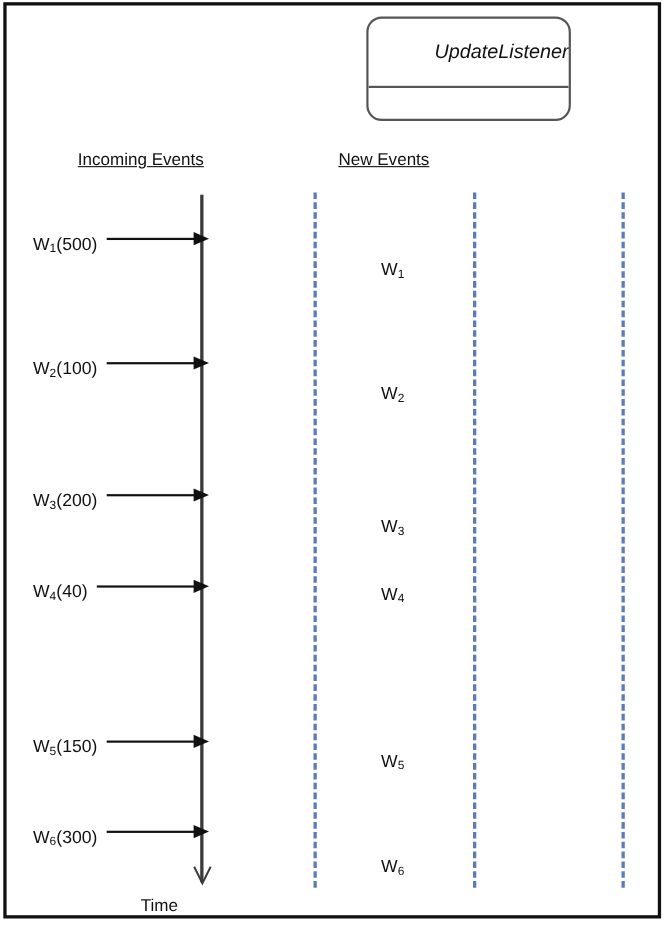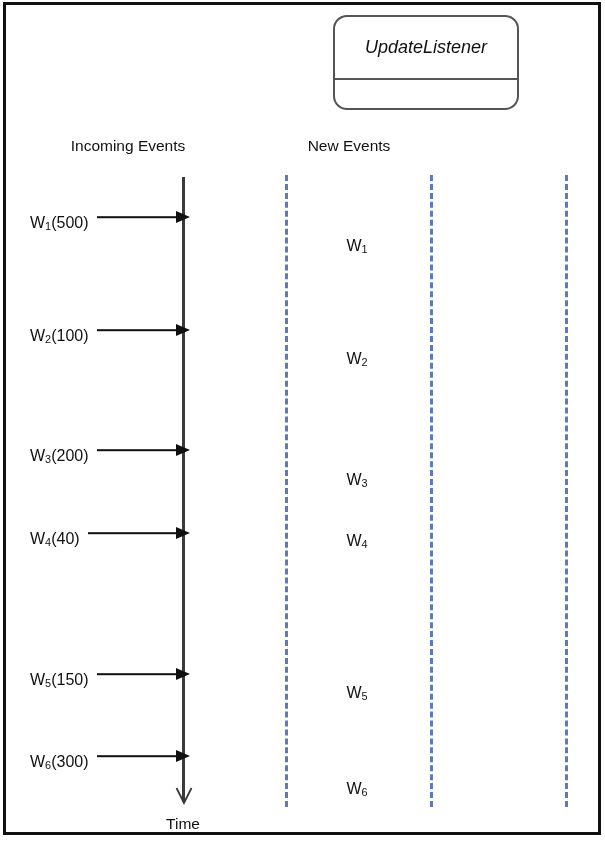--- a/index.html
+++ b/index.html
@@ -45,21 +45,21 @@
     box-sizing: border-box;
     overflow: hidden;
   }
   #listener-title {
     position: absolute;
     left: 0;
     top: 0;
     width: 100%;
     height: 61px;
     line-height: 61px;
-    text-align: center;
+    text-align: right;
     font-style: italic;
     font-size: 18px;
     color: #111111;
     font-family: "Liberation Sans", sans-serif;
   }
   #listener-divider {
     position: absolute;
     left: 0;
     top: 61px;
     width: 100%;
@@ -68,20 +68,21 @@
   }
 
   
   .col-header {
     position: absolute;
     font-size: 15.5px;
     color: #111111;
     text-align: center;
     white-space: nowrap;
     top: 132px;
+    text-decoration: underline;
   }
   #hdr-incoming { left: 27px;  width: 190px; }
   #hdr-new      { left: 265px; width: 156px; }
   #hdr-old      { left: 418px; width: 148px; }
 
   
   #time-axis {
     position: absolute;
     left: 176px;
     top: 172px;
@@ -92,21 +93,21 @@
   #time-arrowhead {
     position: absolute;
     left: 168px;
     top: 780px;
   }
   #time-label {
     position: absolute;
     left: 122px;
     top: 810px;
     width: 110px;
-    text-align: center;
+    text-align: left;
     font-size: 15.5px;
     color: #111111;
   }
 
   
   .dash-line {
     position: absolute;
     top: 170px;
     width: 0;
     height: 632px;

